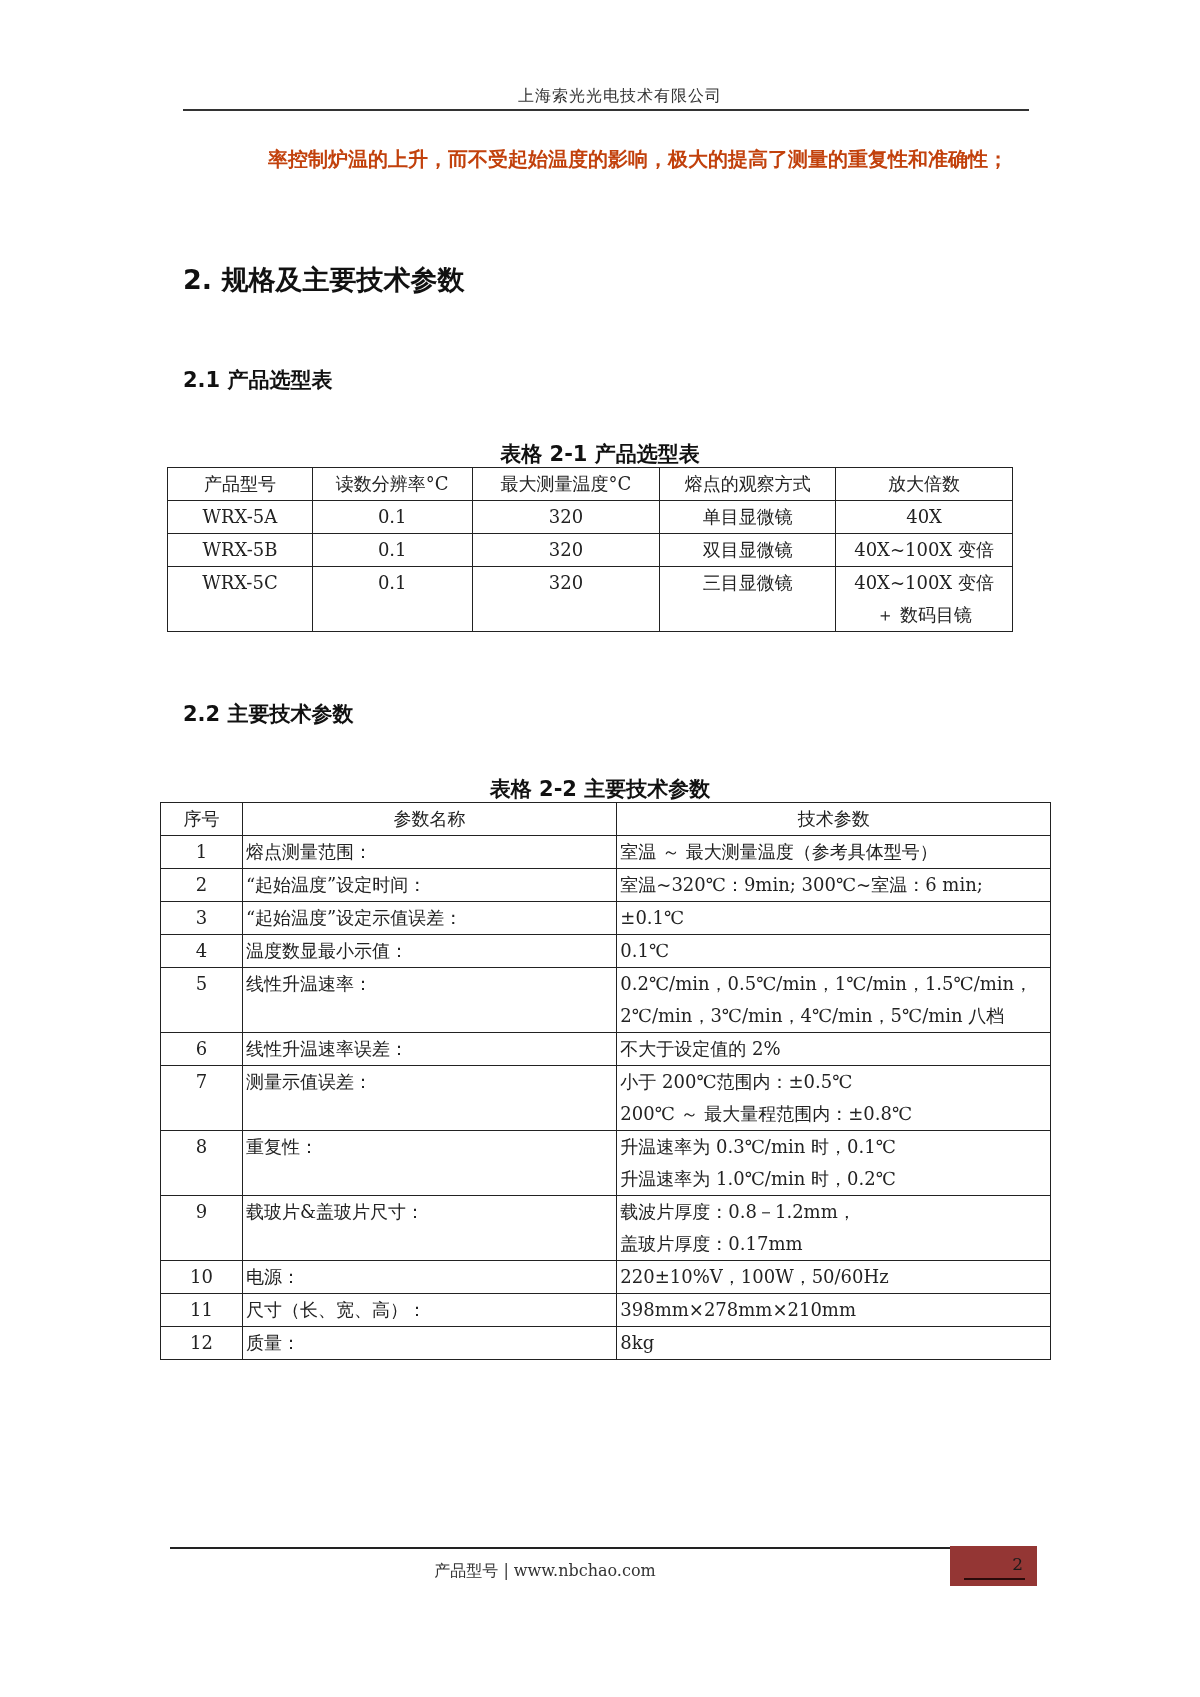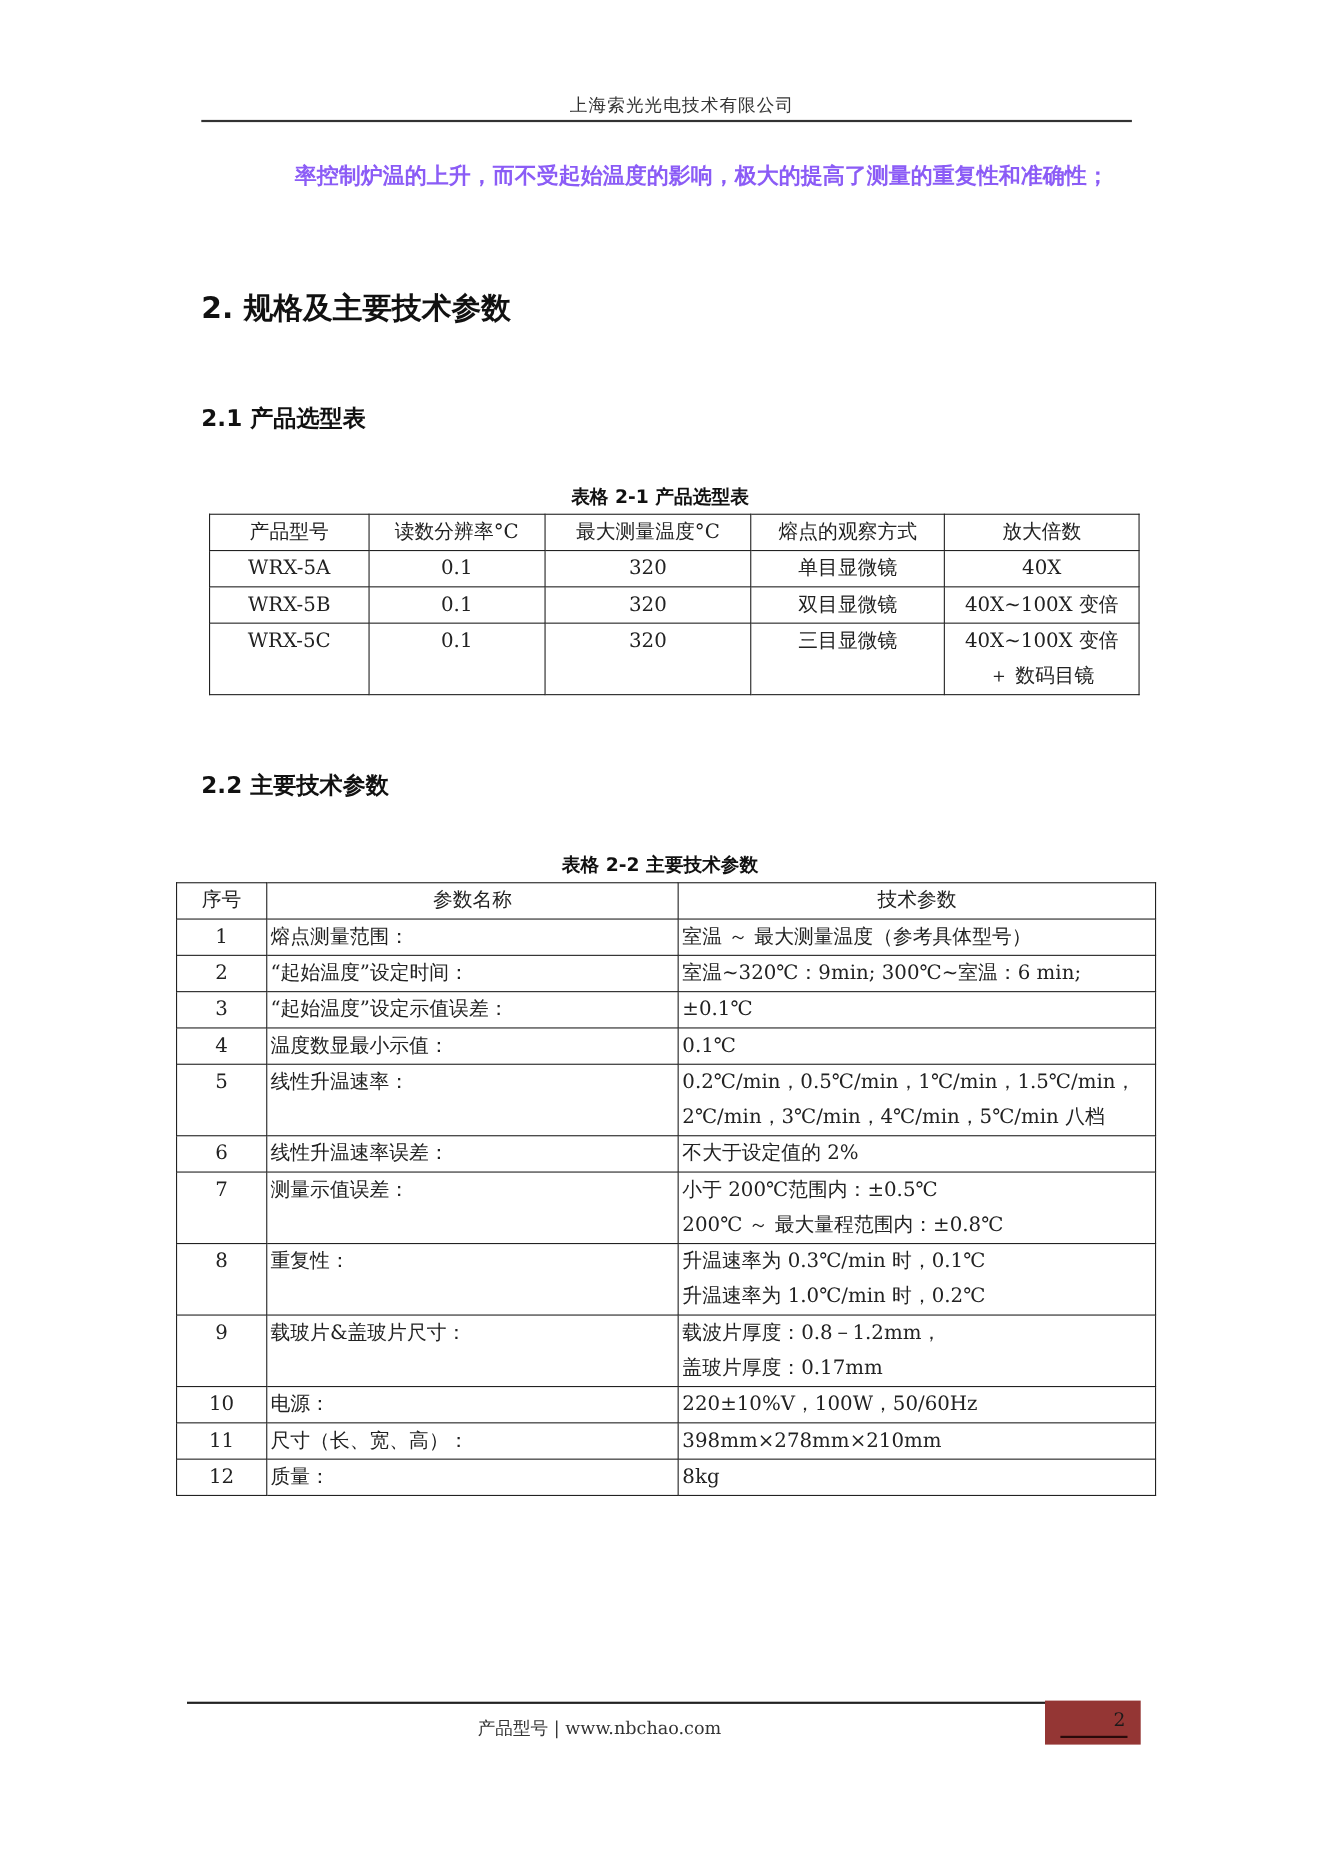--- a/index.html
+++ b/index.html
@@ -8,37 +8,37 @@
     font-family: "DejaVu Serif", "Liberation Serif", serif; color: #1a1a1a;
   }
   .abs { position: absolute; }
   .header-text {
     left: 0; width: 1240px; top: 86px; text-align: center;
     font-size: 16px; color: #333; letter-spacing: 1px;
   }
   .header-rule { left: 183px; top: 109px; width: 846px; height: 2px; background: #333; }
   .para {
     left: 268px; top: 143px; width: 760px; font-size: 20px; line-height: 32px;
-    font-family: "DejaVu Sans", "Liberation Sans", sans-serif; font-weight: bold; color: #8b5cf6;
+    font-family: "DejaVu Sans", "Liberation Sans", sans-serif; font-weight: bold; color: #c2410c;
   }
   .h1 {
     left: 183px; top: 262px; font-size: 27px; font-weight: bold;
     font-family: "DejaVu Sans", "Liberation Sans", sans-serif; color: #111;
   }
   .h2 {
     left: 183px; font-size: 21px; font-weight: bold;
     font-family: "DejaVu Sans", "Liberation Sans", sans-serif; color: #111;
   }
   .caption {
-    left: 0; width: 1200px; text-align: center; font-size: 17px; font-weight: bold;
+    left: 0; width: 1200px; text-align: center; font-size: 21px; font-weight: bold;
     font-family: "DejaVu Sans", "Liberation Sans", sans-serif; color: #111;
   }
   table { border-collapse: collapse; font-size: 18px; color: #222; }
   td, th { border: 1.5px solid #222; font-weight: normal; padding: 0; }
-  .t1 { left: 190px; top: 467px; width: 846px; }
+  .t1 { left: 167px; top: 467px; width: 846px; }
   .t1 td, .t1 th { text-align: center; vertical-align: top; line-height: 32px; }
   .t1 th { height: 32px; }
   .t1 td { height: 32px; }
   .t1 tr.tall td { height: 64px; }
   .t2 { left: 160px; top: 802px; width: 891px; }
   .t2 td, .t2 th { vertical-align: top; line-height: 32px; height: 32px; }
   .t2 th { text-align: center; }
   .t2 td.num { text-align: center; }
   .t2 td.name, .t2 td.val { text-align: left; padding-left: 3px; }
   .t2 tr.tall td { height: 64px; }

